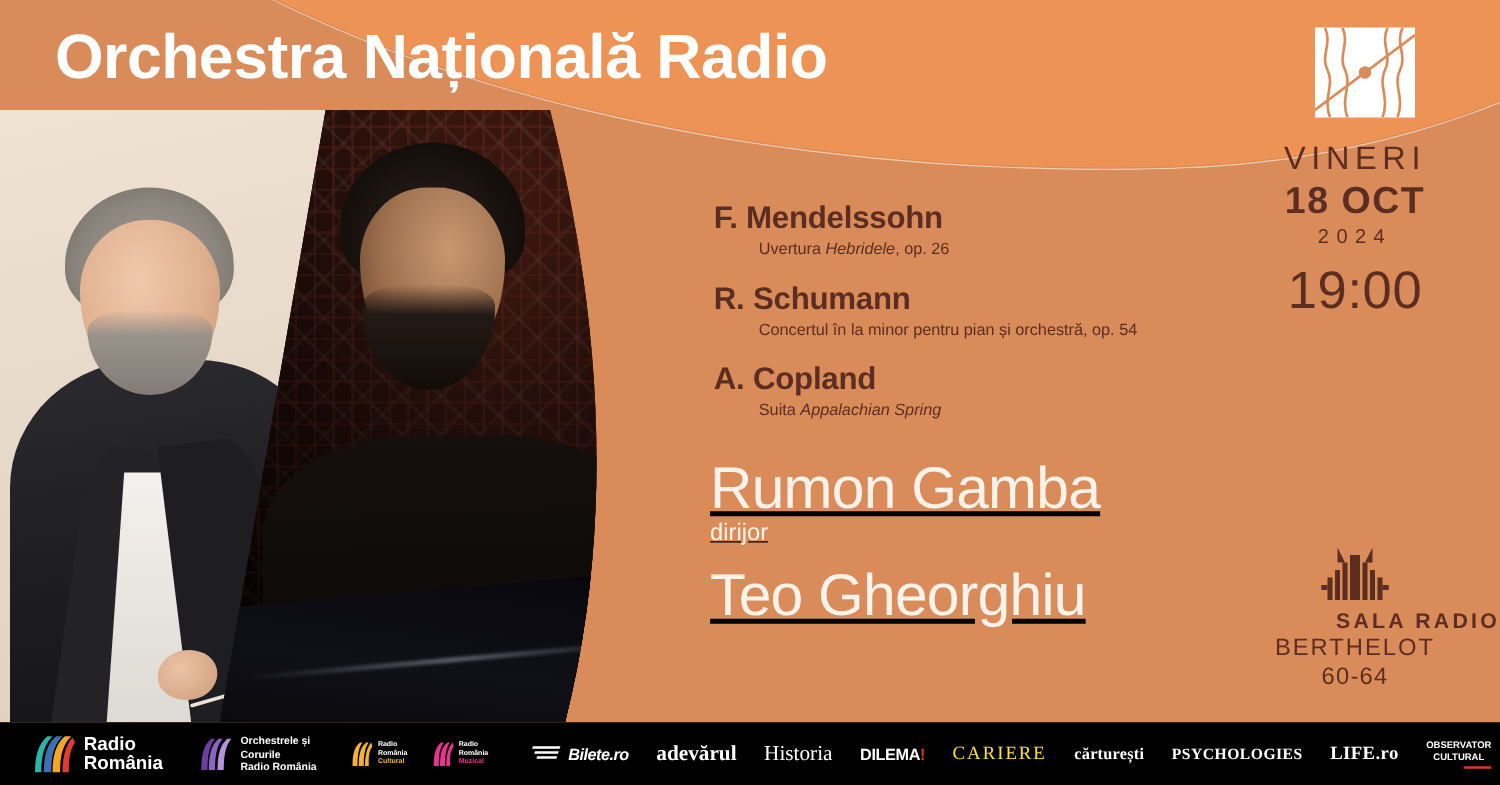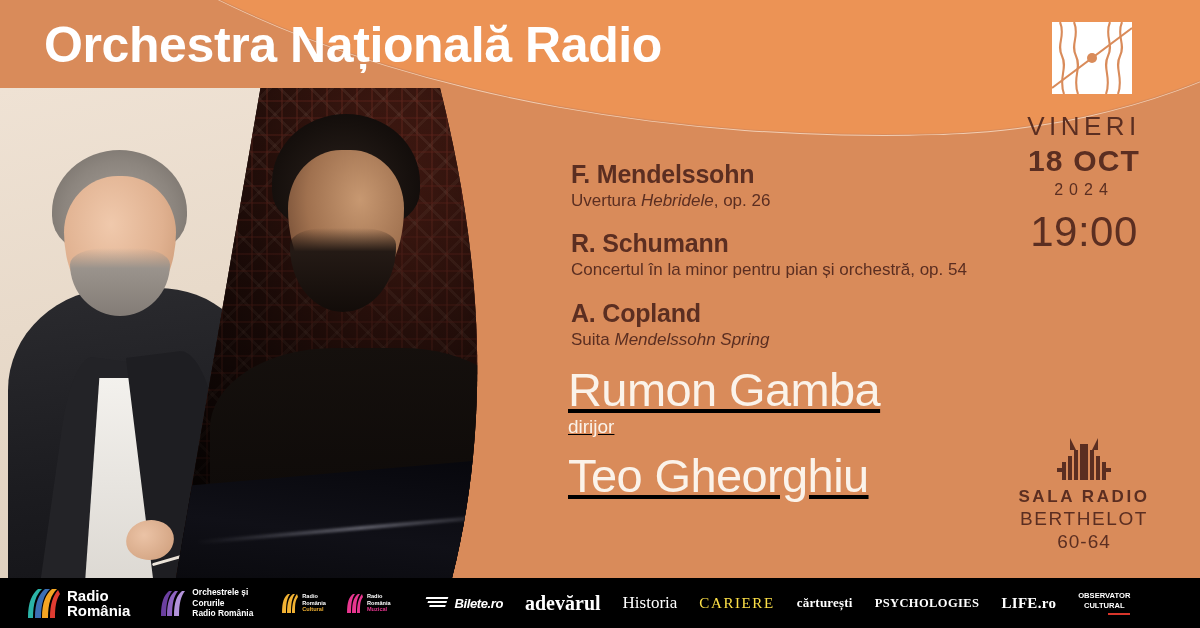--- a/index.html
+++ b/index.html
@@ -151,22 +151,22 @@
     transform:rotate(-5deg); filter:blur(1.2px);
   }
 
   
   .program{ position:absolute; left:571px; top:160px; z-index:6; }
   .composer{
     font-size:25px; font-weight:700; color:#5B2E21;
     letter-spacing:-0.2px; line-height:1.12;
   }
   .work{
-    font-size:17px; font-weight:400; color:#5B2E21;
-    margin-top:3px; margin-bottom:18px; line-height:1.2;
+    font-size:13px; font-weight:400; color:#5B2E21;
+    margin-top:3px; margin-bottom:18px; line-height:1.2;margin-left:36px;
   }
   .work em{ font-style:italic; }
 
   
   .artists{ position:absolute; left:568px; top:366px; z-index:6;text-decoration:underline; }
   .artist-name{
     font-size:47px; font-weight:400; color:#FBF3EA;
     letter-spacing:-0.6px; line-height:1.04;
   }
   .artist-role{
@@ -190,21 +190,21 @@
   .d-date{ font-size:30px; font-weight:700; letter-spacing:1.2px; line-height:1.18; }
   .d-year{ font-size:16px; font-weight:400; letter-spacing:6px; line-height:1.5; }
   .d-time{ font-size:42px; font-weight:400; letter-spacing:0.5px; line-height:1.25; margin-top:4px; }
 
   
   .venue{
     position:absolute; right:0; bottom:24px; width:232px;
     text-align:center; color:#5B2E21; z-index:6;
   }
   .venue-mark{ width:62px; height:42px; margin:0 auto 7px; display:block; }
-  .v-name{ font-size:17px; font-weight:700; letter-spacing:2.6px; line-height:1.15; }
+  .v-name{ font-size:17px; font-weight:700; letter-spacing:2.6px; line-height:1.15;text-align:right; }
   .v-street{ font-size:19px; font-weight:300; letter-spacing:1.6px; line-height:1.2; margin-top:2px; }
   .v-num{ font-size:19px; font-weight:300; letter-spacing:1px; line-height:1.2; }
 
   
   .sponsors{
     position:absolute; left:0; top:578px; width:1200px; height:50px;
     background:#000; display:flex; align-items:center; z-index:8;
   }
   .sp{
     display:flex; align-items:center; justify-content:center;
@@ -215,21 +215,21 @@
   .sp-radio .txt{ font-size:15px; font-weight:700; line-height:1.02; text-align:left; }
   .sp-orch{ padding-left:30px; gap:6px; }
   .sp-orch .txt{ font-size:8.4px; font-weight:700; line-height:1.25; text-align:left; }
   .sp-cult{ padding-left:28px; gap:4px; }
   .sp-cult .txt{ font-size:5.6px; font-weight:700; line-height:1.22; text-align:left; }
   .sp-muz{ padding-left:20px; gap:4px; }
   .sp-muz .txt{ font-size:5.6px; font-weight:700; line-height:1.22; text-align:left; }
   .c-cult{ color:#F2B233; }
   .c-muz{ color:#E8368F; }
   .sp-bilete{ padding-left:34px; gap:4px; font-size:13px; font-weight:700; font-style:italic; letter-spacing:-.4px; }
-  .sp-adev{ padding-left:22px; font-family:"Liberation Serif",serif; font-size:20px; font-weight:700; }
+  .sp-adev{ padding-left:22px; font-family:"Liberation Serif",serif; font-size:17px; font-weight:700; }
   .sp-hist{ padding-left:22px; font-family:"Liberation Serif",serif; font-size:17px; font-weight:400; }
   .sp-dilema{ padding-left:22px; font-size:13px; font-weight:700; letter-spacing:-.3px; }
   .sp-dilema .acc{ color:#D8362B; }
   .sp-cariere{ padding-left:22px; color:#fde047; font-family:"Liberation Serif",serif; font-size:15px; letter-spacing:1.6px; }
   .sp-psy{ padding-left:22px; font-family:"Liberation Serif",serif; font-size:12.5px; font-weight:700; letter-spacing:.4px; }
   .sp-cart{ padding-left:22px; font-family:"Liberation Serif",serif; font-size:13px; font-weight:700; letter-spacing:.2px; }
   .sp-life{ padding-left:22px; font-family:"Liberation Serif",serif; font-size:15px; font-weight:700; letter-spacing:.3px; }
   .sp-obs{ padding-left:22px; font-size:7.6px; font-weight:700; line-height:1.3; text-align:center; }
   .sp-obs .bar{ display:block; width:22px; height:2.5px; background:#D8362B; margin:2px 0 0 auto; }
 </style>
@@ -271,21 +271,21 @@
     <div>
       <div class="composer">F. Mendelssohn</div>
       <div class="work"><span>Uvertura </span><em>Hebridele</em><span>, op. 26</span></div>
     </div>
     <div>
       <div class="composer">R. Schumann</div>
       <div class="work"><span>Concertul în la minor pentru pian și orchestră, op. 54</span><em></em><span></span></div>
     </div>
     <div>
       <div class="composer">A. Copland</div>
-      <div class="work"><span>Suita </span><em>Mendelssohn Spring</em><span></span></div>
+      <div class="work"><span>Suita </span><em>Appalachian Spring</em><span></span></div>
     </div>
   </div>
 
   <div class="artists">
     <div class="artist-name">Rumon Gamba</div>
     <div class="artist-role">dirijor</div>
     <div class="artist-name">Teo Gheorghiu</div>
   </div>
 
   <div class="mark">
@@ -396,20 +396,24 @@
   </div>
 
   <div class="sp sp-adev">
     <span>adevărul</span>
   </div>
 
   <div class="sp sp-hist">
     <span>Historia</span>
   </div>
 
+  <div class="sp sp-dilema">
+    <span>DILEMA</span>
+      <span class="acc">!</span>
+  </div>
 
   <div class="sp sp-cariere">
     <span>CARIERE</span>
   </div>
 
   <div class="sp sp-cart">
     <span>cărturești</span>
   </div>
 
   <div class="sp sp-psy">

